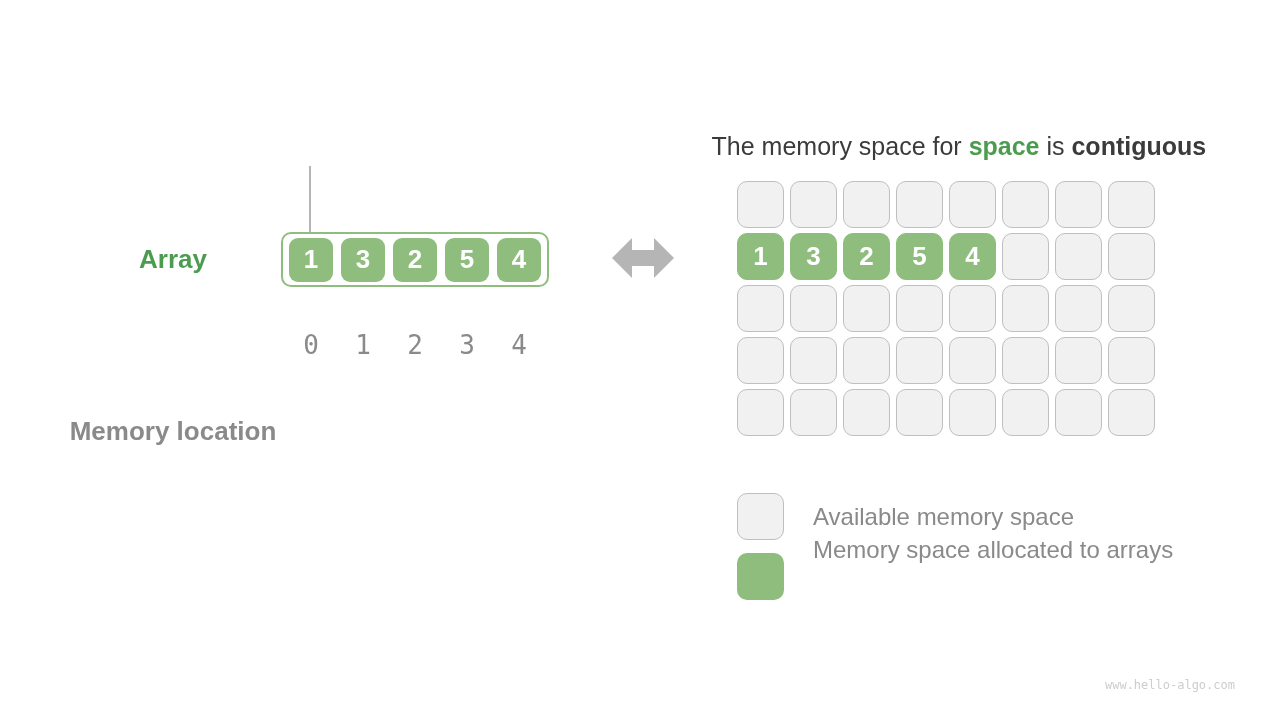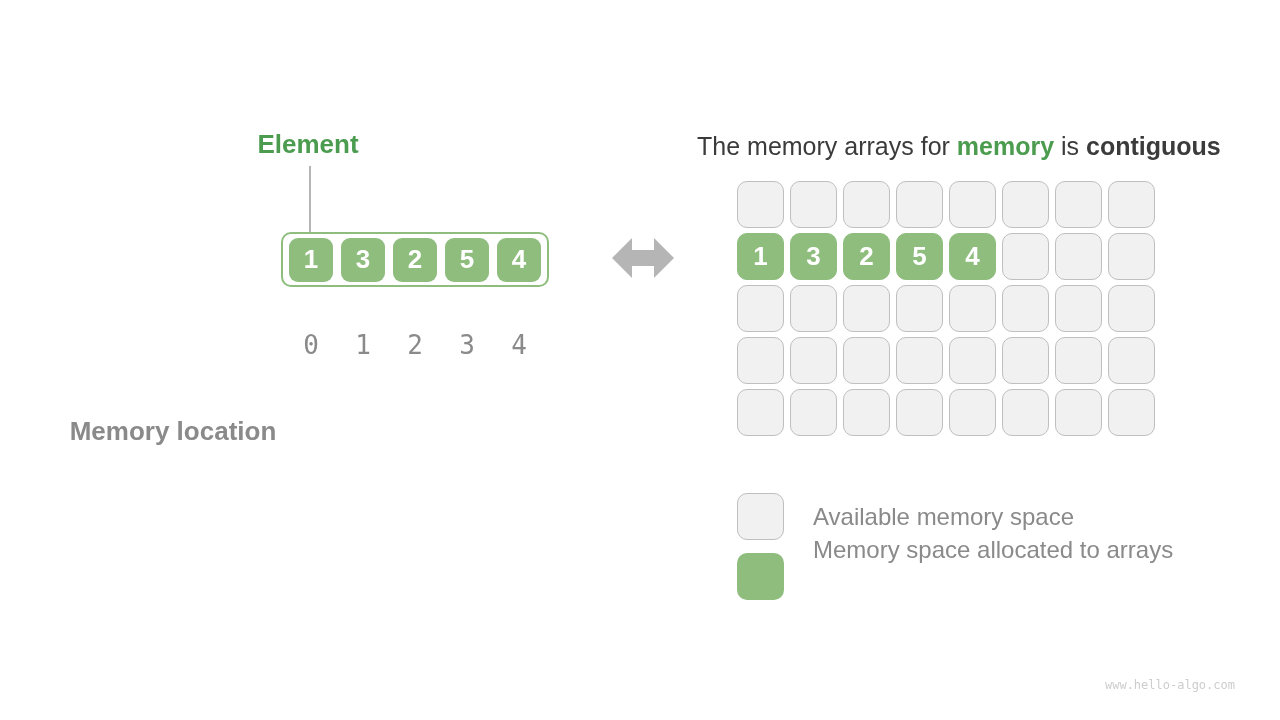--- a/index.html
+++ b/index.html
@@ -70,23 +70,23 @@
   .legend-label.allocated{top:526px;text-align:center;}
 
   .watermark{position:absolute;right:45px;top:678px;
     font-family:"DejaVu Sans Mono",monospace;font-size:12px;color:var(--watermark);}
 </style>
 </head>
 <body>
 
 <div class="canvas">
 
-  <div class="element-label">Element</div>
   <div class="connector"></div>
 
+  <div class="row-label green label-array">Array</div>
   <div class="array-box" id="array-cells">
       <div class="array-cell">1</div>
       <div class="array-cell">3</div>
       <div class="array-cell">2</div>
       <div class="array-cell">5</div>
       <div class="array-cell">4</div>
     </div>
 
   <div class="values-row index" id="index-values">
       <div class="value-slot">0</div>
@@ -96,21 +96,21 @@
       <div class="value-slot">4</div>
     </div>
 
   <div class="row-label gray label-memory">Memory location</div>
 
   <svg class="double-arrow" viewBox="0 0 62 42" xmlns="http://www.w3.org/2000/svg">
     <path d="M0,21 L20,1 L20,13 L42,13 L42,1 L62,21 L42,41 L42,29 L20,29 L20,41 Z" fill="#b5b5b5"></path>
   </svg>
 
   <div class="mem-title">
-    <span>The memory arrays for </span><span class="hl">memory</span><span> is </span><span class="b">contiguous</span>
+    <span>The memory space for </span><span class="hl">space</span><span> is </span><span class="b">contiguous</span>
   </div>
 
   <div class="memory-grid" id="memory-grid">
       <div class="mem-cell"></div>
       <div class="mem-cell"></div>
       <div class="mem-cell"></div>
       <div class="mem-cell"></div>
       <div class="mem-cell"></div>
       <div class="mem-cell"></div>
       <div class="mem-cell"></div>

